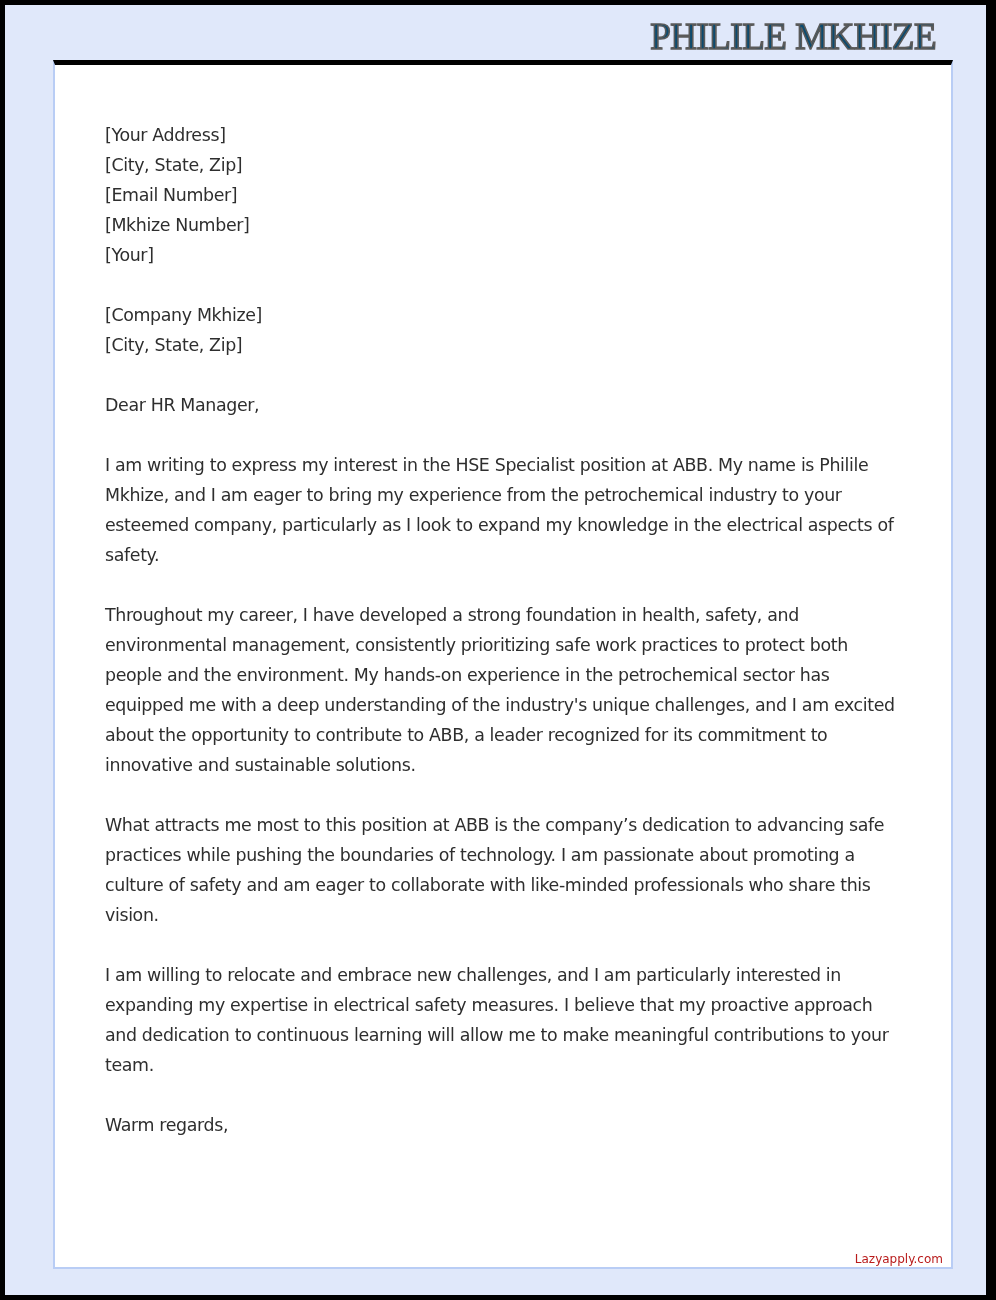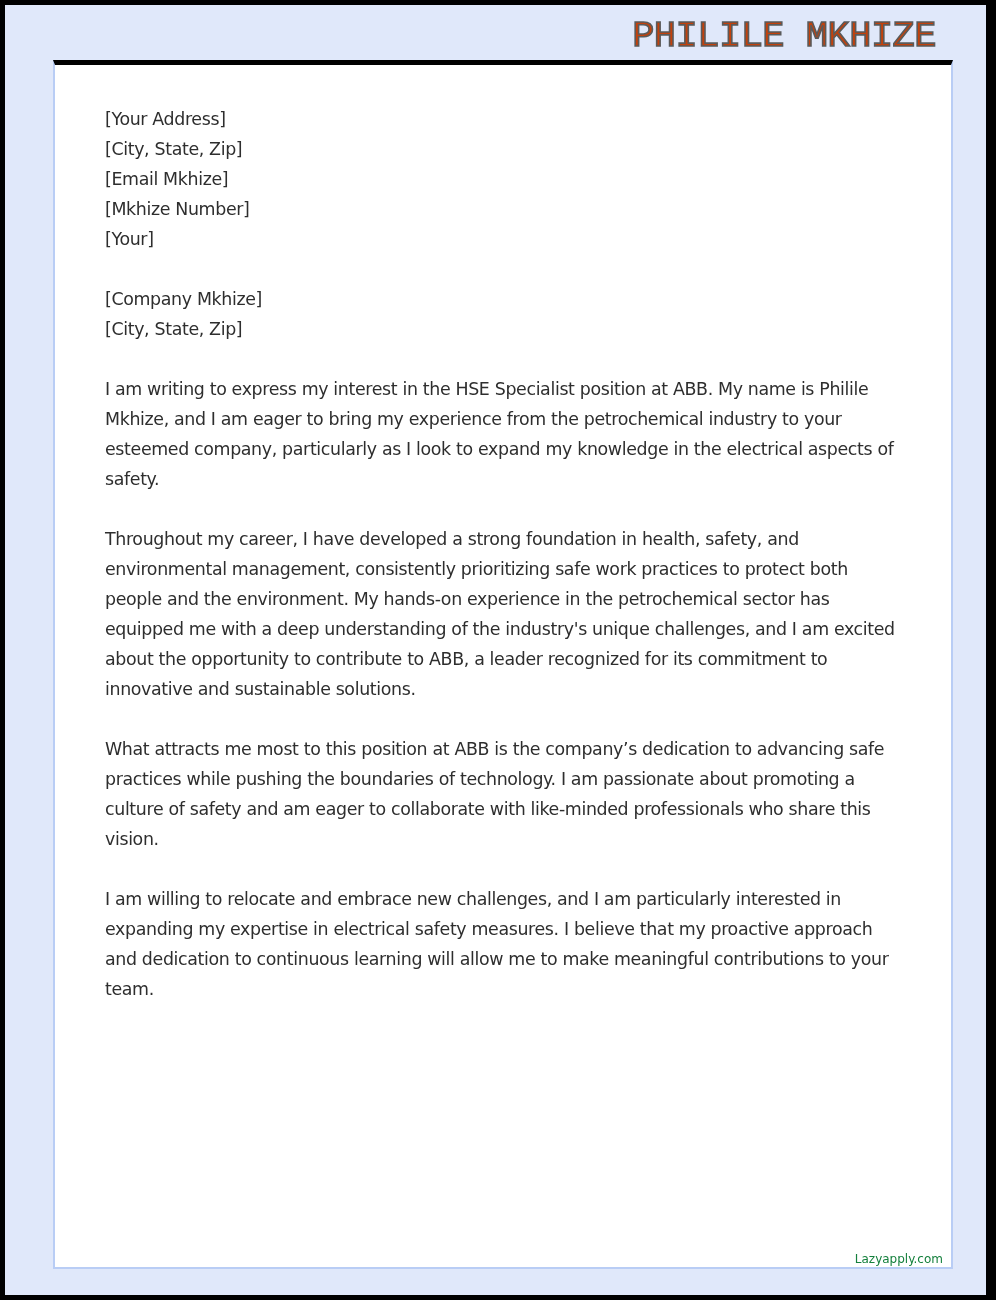--- a/index.html
+++ b/index.html
@@ -19,24 +19,24 @@
       left: 5px;
       top: 5px;
       width: 981px;
       height: 1290px;
       background: #e0e8fa;
     }
     .name {
       position: absolute;
       right: 50px;
       top: 13px;
-      font-family: Liberation Mono, monospace;
+      font-family: Liberation Serif, serif;
       font-size: 37px;
       letter-spacing: -0.5px;
-      color: #c2410c;
+      color: #0c4a6e;
       -webkit-text-stroke: 1.6px #5a5a5a;
       line-height: 1;
       white-space: nowrap;
       font-weight: normal;
     }
     .card {
       position: absolute;
       left: 48px;
       top: 55px;
       width: 896px;
@@ -53,54 +53,56 @@
       left: 50px;
       top: 39px;
       width: 800px;
       font-family: "DejaVu Sans", sans-serif;
       font-size: 17.4px;
       line-height: 30px;
       color: #2e2e2e;
       letter-spacing: -0.35px;
     }
     .content p {
-      margin: 0 0 30px 0;
+      margin: 16px 0 30px 0;
     }
     .content .line {
       display: block;
     }
     .watermark {
       position: absolute;
       right: 8px;
       bottom: 0px;
       font-family: "DejaVu Sans", sans-serif;
       font-size: 12px;
-      color: #15803d;
+      color: #b91c1c;
       line-height: 16px;
     }
   </style>
 </head>
 <body>
 
 <div class="frame">
   <div class="name">PHILILE MKHIZE</div>
 
   <div class="card">
     <div class="content">
       <p>
         <span class="line">[Your Address]</span>
         <span class="line">[City, State, Zip]</span>
-        <span class="line">[Email Mkhize]</span>
+        <span class="line">[Email Number]</span>
         <span class="line">[Mkhize Number]</span>
         <span class="line">[Your]</span>
       </p>
       <p>
         <span class="line">[Company Mkhize]</span>
         <span class="line">[City, State, Zip]</span>
       </p>
+      <p>Dear HR Manager,</p>
       <p>I am writing to express my interest in the HSE Specialist position at ABB. My name is Philile Mkhize, and I am eager to bring my experience from the petrochemical industry to your esteemed company, particularly as I look to expand my knowledge in the electrical aspects of safety.</p>
       <p>Throughout my career, I have developed a strong foundation in health, safety, and environmental management, consistently prioritizing safe work practices to protect both people and the environment. My hands-on experience in the petrochemical sector has equipped me with a deep understanding of the industry's unique challenges, and I am excited about the opportunity to contribute to ABB, a leader recognized for its commitment to innovative and sustainable solutions.</p>
       <p>What attracts me most to this position at ABB is the company’s dedication to advancing safe practices while pushing the boundaries of technology. I am passionate about promoting a culture of safety and am eager to collaborate with like-minded professionals who share this vision.</p>
       <p>I am willing to relocate and embrace new challenges, and I am particularly interested in expanding my expertise in electrical safety measures. I believe that my proactive approach and dedication to continuous learning will allow me to make meaningful contributions to your team.</p>
+      <p>Warm regards,</p>
     </div>
     <div class="watermark">Lazyapply.com</div>
   </div>
 </div>
 
 </body></html>

